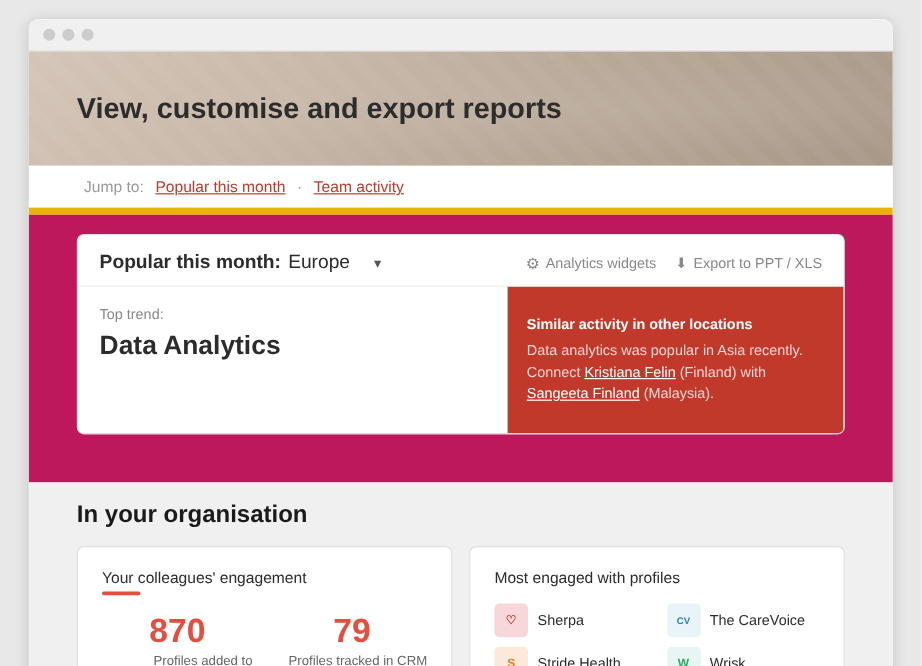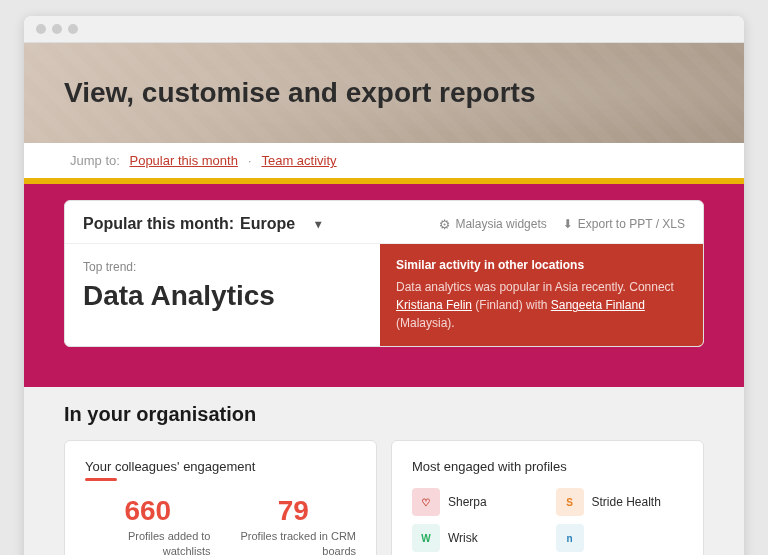--- a/index.html
+++ b/index.html
@@ -46,21 +46,21 @@
     }
     .hero-banner::before {
       content: '';
       position: absolute;
       top: 0; left: 0; right: 0; bottom: 0;
       background-image: 
         radial-gradient(ellipse at 70% 50%, rgba(255,255,255,0.08) 0%, transparent 60%),
         repeating-linear-gradient(45deg, transparent, transparent 10px, rgba(255,255,255,0.03) 10px, rgba(255,255,255,0.03) 20px);
     }
     .hero-title {
-      font-size: 28px;
+      font-size: 24px;
       font-weight: 700;
       color: #2c2c2c;
       line-height: 1.3;
       position: relative;
       z-index: 1;
     }
 
     
     .jump-nav {
       padding: 10px 40px;
@@ -110,21 +110,21 @@
       font-size: 16px;
       font-weight: 600;
       color: #2c2c2c;
     }
 
     .region-selector {
       display: flex;
       align-items: center;
       gap: 20px;
       font-size: 16px;
-      font-weight: 700;
+      font-weight: 400;
       color: #2c2c2c;
       cursor: pointer;
     }
 
     .chevron-down {
       font-size: 12px;
       color: #555;
     }
 
     .popular-actions {
@@ -153,29 +153,29 @@
       padding: 16px 18px;
     }
 
     .trend-label {
       font-size: 12px;
       color: #888;
       margin-bottom: 6px;
     }
 
     .trend-value {
-      font-size: 28px;
+      font-size: 22px;
       font-weight: 700;
       color: #2c2c2c;
     }
 
     .alert-card {
-      width: 323px;
+      width: 280px;
       background: #c0392b;
-      padding: 14px 16px;
+      padding: 24px 16px;
     }
 
     .alert-title {
       font-size: 12px;
       font-weight: 700;
       color: #fff;
       margin-bottom: 6px;
     }
 
     .alert-text {
@@ -329,21 +329,21 @@
           <span>Popular this month:</span>
           <div class="region-selector">
             <span>Europe</span>
             <span class="chevron-down">▾</span>
           </div>
         </div>
 
         <div class="popular-actions">
           <a class="action-link">
             <span style="font-size:13px;">⚙</span>
-            <span>Malaysia widgets</span>
+            <span>Analytics widgets</span>
           </a>
           <a class="action-link">
             <span style="font-size:12px;">⬇</span>
             <span>Export to PPT / XLS</span>
           </a>
         </div>
       </div>
 
       <div class="popular-body">
         <div class="trend-card">
@@ -366,41 +366,45 @@
     <div class="in-org-title">In your organisation</div>
 
     <div class="panels-row">
 
       <div class="panel-box">
         <div class="panel-subtitle">Your colleagues' engagement</div>
         <div class="panel-underline"></div>
         <div class="stats-grid">
 
           <div class="stat-item">
-            <div class="stat-number">660</div>
+            <div class="stat-number">870</div>
             <div class="stat-label">Profiles added to watchlists</div>
           </div>
 
           <div class="stat-item">
             <div class="stat-number">79</div>
             <div class="stat-label">Profiles tracked in CRM boards</div>
           </div>
 
         </div>
       </div>
 
       <div class="panel-box">
         <div class="panel-subtitle">Most engaged with profiles</div>
         <div class="profiles-grid">
 
           <div class="profile-item">
             <div class="profile-logo logo-sherpa">♡</div>
             <span class="profile-name">Sherpa</span>
           </div>
 
+          <div class="profile-item">
+            <div class="profile-logo logo-carevoice" style="font-size:8px;">CV</div>
+            <span class="profile-name">The CareVoice</span>
+          </div>
 
           <div class="profile-item">
             <div class="profile-logo logo-stride">S</div>
             <span class="profile-name">Stride Health</span>
           </div>
 
           <div class="profile-item">
             <div class="profile-logo logo-wrisk">W</div>
             <span class="profile-name">Wrisk</span>
           </div>

